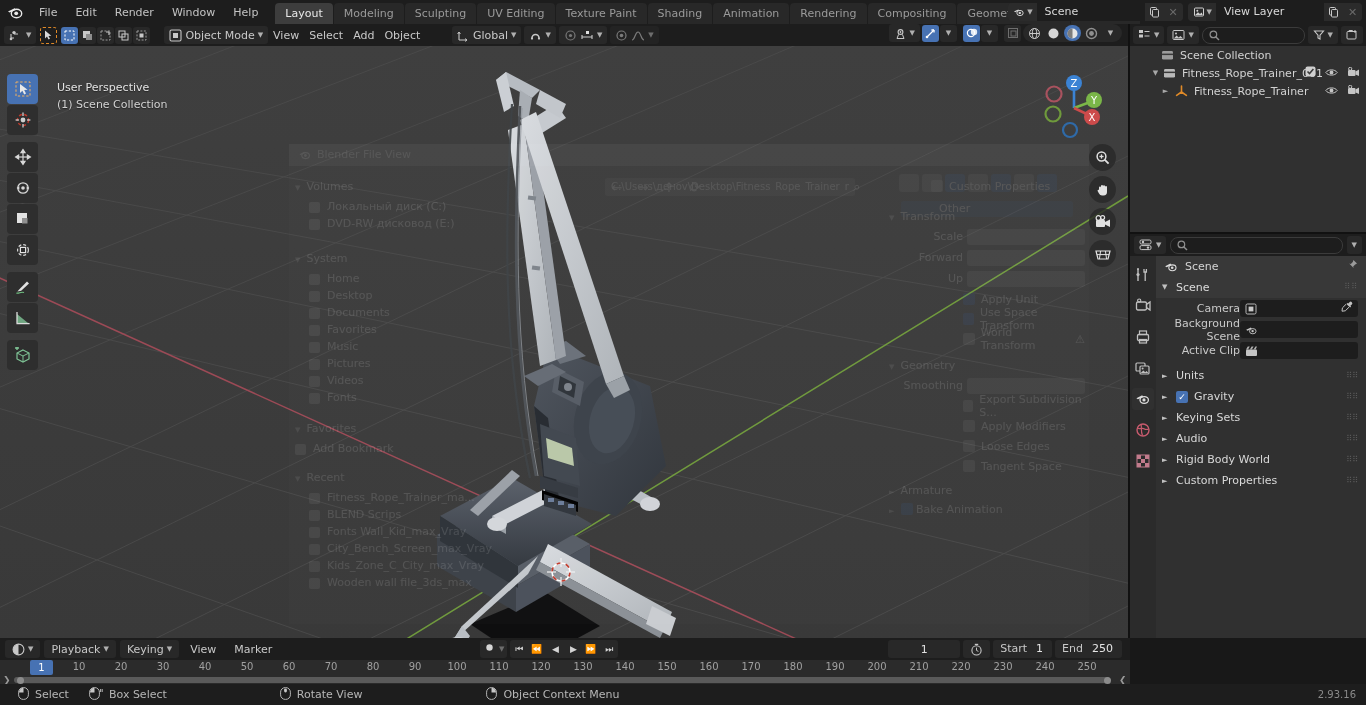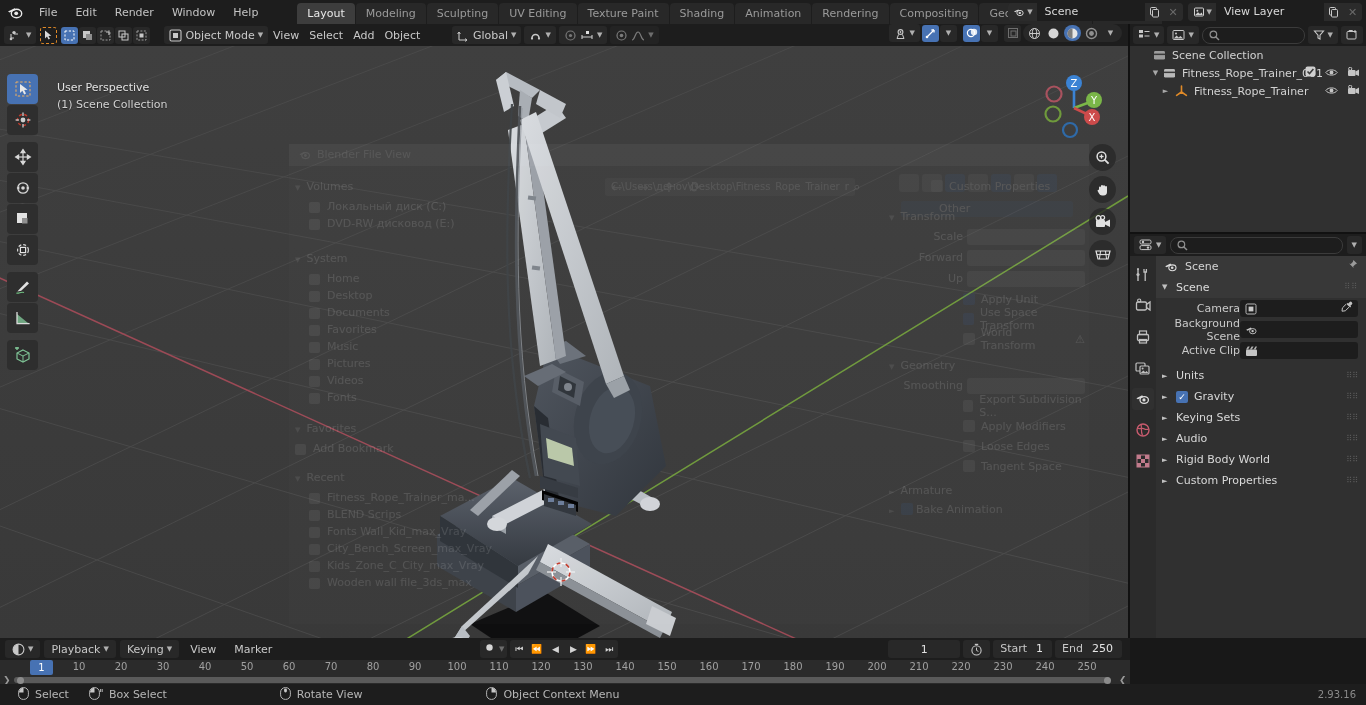--- a/index.html
+++ b/index.html
@@ -16,21 +16,21 @@
   .topbar{
     position:absolute; left:0; top:0; width:1366px; height:24px;
     background:#1d1d1d; display:flex; align-items:center; padding-left:6px;
   }
   .blender-logo{ width:18px; height:18px; position:relative; margin-right:6px; flex:0 0 auto; }
   .blender-logo svg{ display:block; }
   .menu-item{
     padding:2px 9px; color:#c3c3c3; font-size:11px; white-space:nowrap; cursor:default;
     border-radius:3px;
   }
-  .tabs{ display:flex; align-items:center; margin-left:30px; gap:1px; }
+  .tabs{ display:flex; align-items:center; margin-left:8px; gap:1px; }
   .tab{
     padding:4px 10px 5px; font-size:11px; color:#9a9a9a; white-space:nowrap;
     background:#282828; border-radius:4px 4px 0 0; line-height:13px; position:relative; top:2px;
   }
   .tab.active{ background:#3d3d3d; color:#e8e8e8; }
   .tab.plus{ background:transparent; color:#8c8c8c; padding:4px 7px; }
   .topbar-right{ position:absolute; right:4px; top:3px; display:flex; align-items:center; gap:5px; }
   .id-block{ display:flex; align-items:center; height:18px; background:#282828; border-radius:4px; overflow:hidden; }
   .id-icon{ display:flex; align-items:center; gap:2px; padding:0 4px 0 5px; height:18px; background:#2b2b2b; }
   .id-name{ background:#1d1d1d; height:18px; line-height:18px; padding:0 8px; min-width:108px; font-size:11px; color:#d9d9d9; }
@@ -900,21 +900,21 @@
       </div>
       <div class="hdr-btn">
         <svg width="12" height="12" viewBox="0 0 12 12">
             <rect x="1" y="2.5" width="9" height="7.5" rx="1" fill="none" stroke="#c8c8c8" stroke-width="1"></rect>
             <rect x="2.8" y="1" width="4" height="2" rx=".6" fill="#c8c8c8"></rect>
             <path d="M9 1 L9 4 M7.5 2.5 L10.5 2.5" stroke="#c8c8c8" stroke-width="1"></path>
           </svg>
       </div>
     </div>
 
-    <div class="out-row" style="padding-left:12px;">
+    <div class="out-row" style="padding-left:20px;">
       <span class="disc"></span>
       <span style="margin-right:6px; display:inline-flex;">
         <svg width="13" height="12" viewBox="0 0 13 12">
             <rect x="1" y="2" width="11" height="8.6" rx="1.4" fill="#9c9c9c"></rect>
             <rect x="1" y="4.6" width="11" height="1.5" fill="#3a3a3a"></rect>
           </svg>
       </span>
       <span>Scene Collection</span>
     </div>
 

